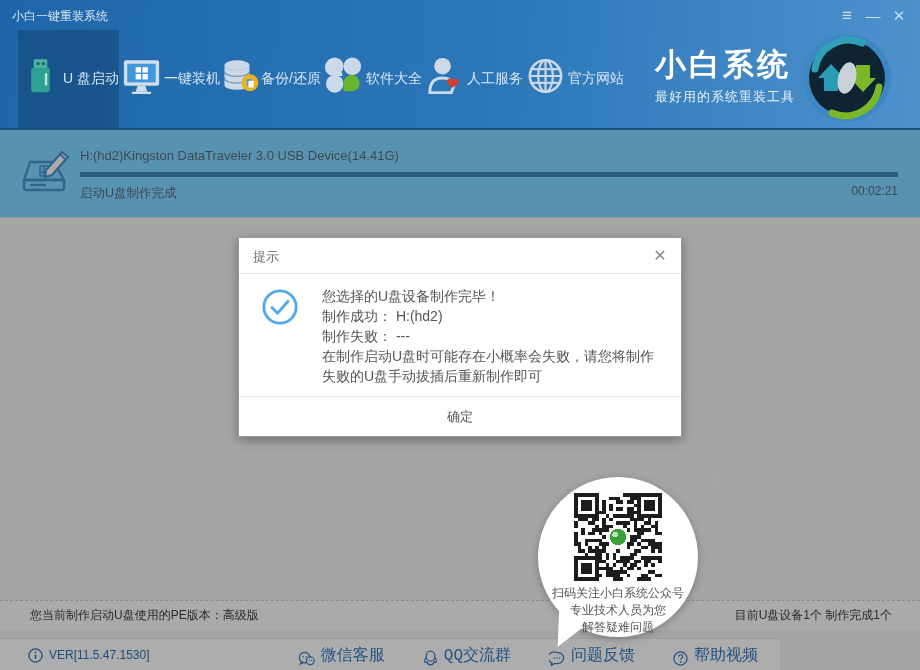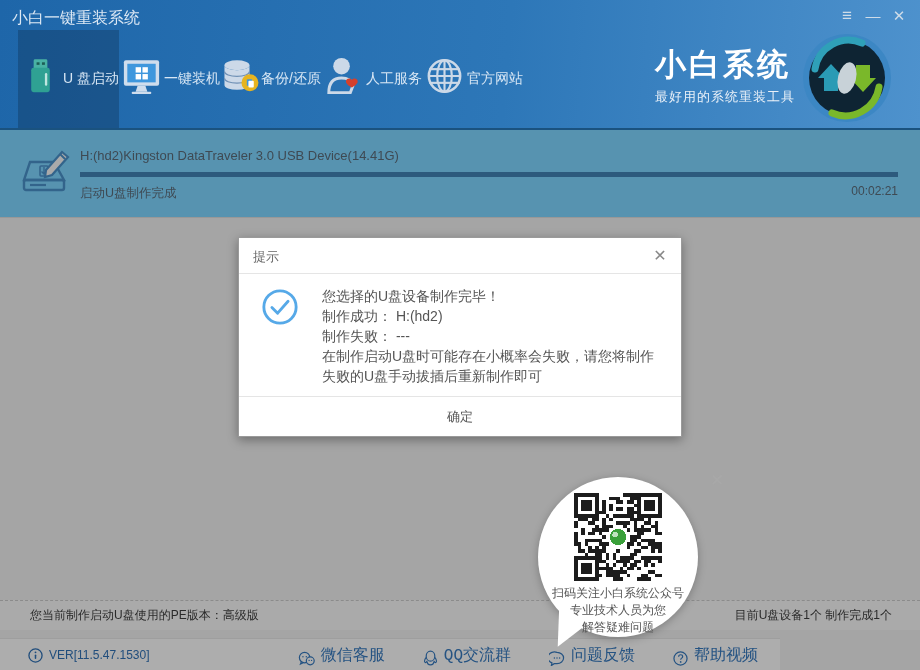--- a/index.html
+++ b/index.html
@@ -4,21 +4,21 @@
 <style>
   html,body{margin:0;padding:0;}
   body{width:920px;height:670px;overflow:hidden;font-family:"Liberation Sans","DejaVu Sans",sans-serif;cursor:default;}
   #app{position:relative;width:920px;height:670px;background:#ececec;overflow:hidden;}
 
   
   .header{position:absolute;top:0;left:0;width:920px;height:130px;
     background:linear-gradient(95deg,#1e66a9 0%,#2d77b8 55%,#4e92cd 100%);
     border-bottom:2px solid #1a527f;box-sizing:border-box;z-index:2;}
   .titlebar{position:absolute;top:0;left:0;right:0;height:30px;}
-  .app-title{position:absolute;left:12px;top:8px;font-size:16px;color:#dce8f4;}
+  .app-title{position:absolute;left:12px;top:8px;font-size:12px;color:#dce8f4;}
   .win-controls{position:absolute;right:8px;top:6px;display:flex;align-items:center;}
   .win-btn{width:26px;height:20px;text-align:center;color:#cfdce8;font-size:15px;line-height:20px;cursor:pointer;}
   .menu-btn{letter-spacing:0;font-size:17px;font-weight:bold;}
   .nav{position:absolute;left:18px;top:30px;height:98px;display:flex;}
   .nav-item{width:101px;height:98px;display:flex;flex-direction:row;align-items:center;justify-content:center;cursor:pointer;}
   .nav-item.active{background:rgba(10,36,66,0.30);}
   .nav-icon{width:46px;height:46px;margin-bottom:7px;}
   .nav-label{font-size:14px;color:#d7e6f4;white-space:nowrap;}
   .brand{position:absolute;left:655px;top:44px;color:#fff;}
   .brand-title{font-size:31px;letter-spacing:3px;font-weight:600;color:#ffffff;}
@@ -111,20 +111,30 @@
         <svg class="nav-icon" viewBox="0 0 46 46">
           <ellipse cx="19" cy="11" rx="14" ry="5.5" fill="#ccd9e8"></ellipse>
           <path d="M5 11 L5 33 A14 5.5 0 0 0 33 33 L33 11 A14 5.5 0 0 1 5 11 Z" fill="#ccd9e8"></path>
           <path d="M5 18 A14 5.5 0 0 0 33 18" fill="none" stroke="#6f90b5" stroke-width="1.4"></path>
           <path d="M5 25.5 A14 5.5 0 0 0 33 25.5" fill="none" stroke="#6f90b5" stroke-width="1.4"></path>
           <circle cx="33.5" cy="30.5" r="9.5" fill="#e7b41f"></circle>
           <rect x="30" y="26.5" width="6" height="7.5" rx="1" fill="#3f97dd"></rect>
           <rect x="31.8" y="28.3" width="6" height="7.5" rx="1" fill="#ffffff"></rect>
         </svg>
         <span class="nav-label">备份/还原</span>
+      </div>
+      <div class="nav-item">
+        <svg class="nav-icon" viewBox="0 0 46 46">
+          <path d="M13 5 a9 9 0 0 1 9 9 l-9 0 a9 9 0 0 1 0 -18 z" fill="#ccd9e8" transform="translate(0,9)"></path>
+          <circle cx="14" cy="13" r="9" fill="#ccd9e8"></circle>
+          <circle cx="32" cy="13" r="9" fill="#ccd9e8"></circle>
+          <circle cx="14" cy="31" r="9" fill="#ccd9e8"></circle>
+          <path d="M23 31 a9 9 0 0 1 9 -9 a9 9 0 0 1 9 9 a9 9 0 0 1 -9 9 l-9 0 z" fill="#68b42c" transform="scale(0.92) translate(2,2)"></path>
+        </svg>
+        <span class="nav-label">软件大全</span>
       </div>
       <div class="nav-item">
         <svg class="nav-icon" viewBox="0 0 46 46">
           <circle cx="21" cy="13" r="8.5" fill="#ccd9e8"></circle>
           <path d="M8 40 Q8 25 21 25 Q30 25 33 32 L30 40 Z" fill="none" stroke="#ccd9e8" stroke-width="3"></path>
           <path d="M31.5 27 c2-2.6 6-1.4 6 1.5 c0 2.4-3.4 4.8-6 6.2 c-2.6-1.4-6-3.8-6-6.2 c0-2.9 4-4.1 6-1.5 z" fill="#d4402c"></path>
         </svg>
         <span class="nav-label">人工服务</span>
       </div>
       <div class="nav-item">

